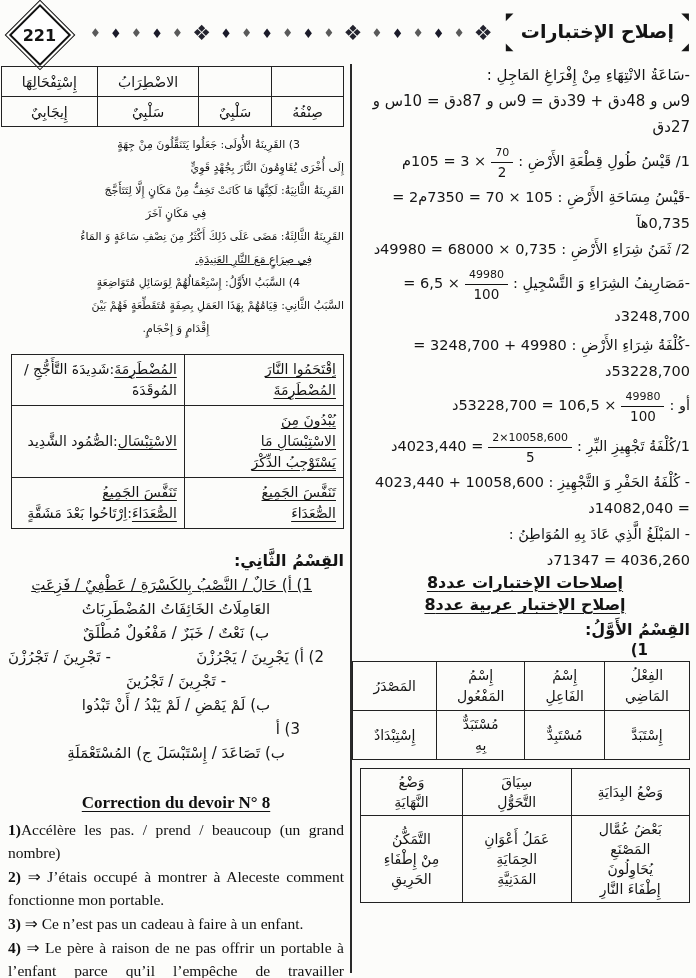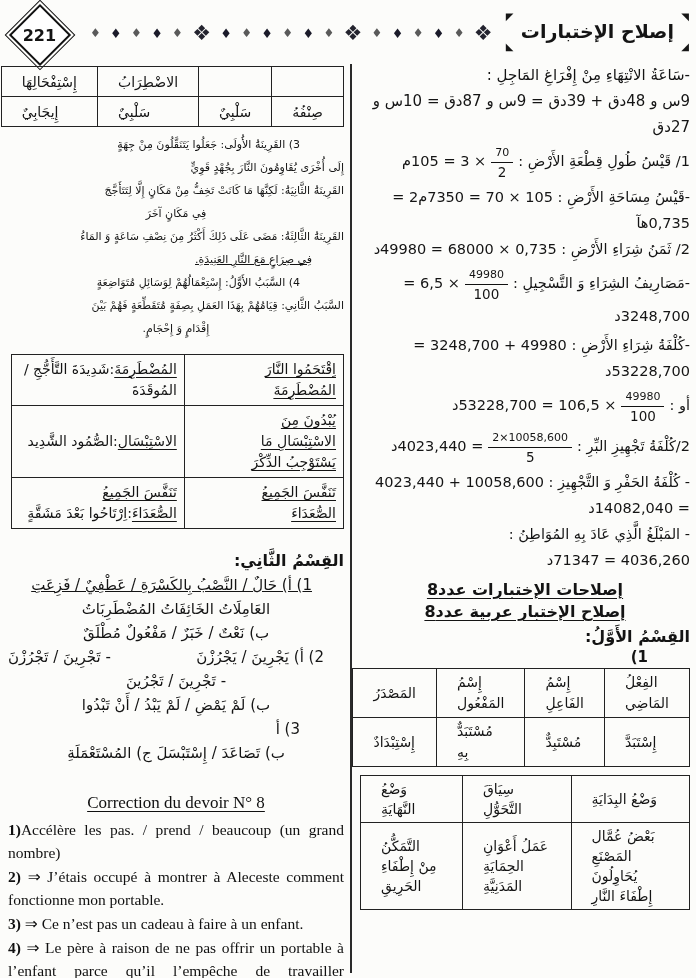--- a/index.html
+++ b/index.html
@@ -30,21 +30,21 @@
   
   .ar{font-size:11px;line-height:23px;text-align:right;}
   .b{font-weight:bold;}
   .u{text-decoration:underline;text-underline-offset:3px;}
   .ctr{text-align:center;}
   .ind{padding-right:32px;text-decoration:underline;}
   .ind2{padding-right:44px;}
   
   table{border-collapse:collapse;width:100%;}
   td,th{border:1.4px solid #222;font-weight:normal;font-size:14px;
-    text-align:left;vertical-align:middle;padding:3px 20px;line-height:20px;}
+    text-align:center;vertical-align:middle;padding:3px 20px;line-height:20px;}
   .tA{width:96%;margin:2px auto 6px 0;}
   .tA td{height:23px;}
   .tB{width:99%;margin:14px 0 20px 0;}
   .tB td{text-align:right;padding:4px 7px;line-height:21px;}
   .tB td.ph{width:48%;padding-left:40px;}
   .t1 td{line-height:21px;}
   .t2 td{line-height:20px;}
   .split{display:flex;justify-content:space-between;}
   
   .m{font-size:14.5px;line-height:26px;text-align:right;direction:rtl;}
@@ -53,21 +53,21 @@
   .frac .fnum{display:block;border-bottom:1.5px solid #111;padding:0 4px;font-size:11px;line-height:19px;}
   .frac .fden{display:block;font-size:13.5px;line-height:18px;}
   
   .rh{font-weight:bold;font-size:16px;text-align:center;margin:3px 0;}
   .rh3{font-weight:bold;font-size:16px;text-align:right;margin:6px 0 2px 0;}
   .lab{font-weight:bold;font-size:15px;text-align:right;padding-right:42px;margin:2px 0;}
   .ptitle{font-weight:bold;font-size:16px;margin:2px 0 30px 0;}
   
   .fr{direction:ltr;font-family:"Liberation Serif",serif;font-size:15.5px;
     line-height:23px;text-align:justify;color:#101010;margin-top:26px;}
-  .fr-title{font-weight:normal;text-align:center;font-size:17px;text-decoration:underline;
+  .fr-title{font-weight:bold;text-align:center;font-size:17px;text-decoration:underline;
     text-underline-offset:3px;margin-bottom:4px;}
   .fr p{margin:0 0 1px 0;}
   .fr .n{font-weight:bold;}
 </style>
 </head>
 <body>
 
 <div class="hdr">
   <div class="pg-dia">
     <span>221</span>
@@ -190,28 +190,28 @@
   <div class="m">2/ ثَمَنُ شِرَاءِ الأَرْضِ : 0,735 × 68000 = 49980د</div>
   <div class="m mf">
     <span>-مَصَارِيفُ الشِرَاءِ وَ التَّسْجِيلِ :</span><span class="frac"><span class="fnum">49980</span><span class="fden">100</span></span><span>× 6,5 = 3248,700د</span>
   </div>
   <div class="m">-كُلْفَةُ شِرَاءِ الأَرْضِ : 49980 + 3248,700 =</div>
   <div class="m ctr">53228,700د</div>
   <div class="m mf ctr">
     <span>أو :</span><span class="frac"><span class="fnum">49980</span><span class="fden">100</span></span><span>× 106,5 = 53228,700د</span>
   </div>
   <div class="m mf">
-    <span>2/كُلْفَةُ تَجْهِيزِ البِّرِ :</span><span class="frac"><span class="fnum">2×10058,600</span><span class="fden">5</span></span><span>= 4023,440د</span>
+    <span>1/كُلْفَةُ تَجْهِيزِ البِّرِ :</span><span class="frac"><span class="fnum">2×10058,600</span><span class="fden">5</span></span><span>= 4023,440د</span>
   </div>
   <div class="m">- كُلْفَةُ الحَفْرِ وَ التَّجْهِيزِ : 10058,600 + 4023,440</div>
   <div class="m ctr">= 14082,040د</div>
   <div class="m">- المَبْلَغُ الَّذِي عَادَ بِهِ المُوَاطِنُ :</div>
   <div class="m ctr">4036,260 = 71347د</div>
 
-  <div class="rh" style="margin-top:7px"><span class="u">إصلاحات الإختبارات عدد8</span></div>
+  <div class="rh" style="margin-top:0"><span class="u">إصلاحات الإختبارات عدد8</span></div>
   <div class="rh"><span class="u">إصلاح الإختبار عربية عدد8</span></div>
   <div class="rh3">القِسْمُ الأَوَّلُ:</div>
   <div class="lab">1)</div>
 
   <table class="t1">
     <tbody>
         <tr>
       <td style="width:30%">الفِعْلُ المَاضِي</td>
       <td style="width:24%">إِسْمُ الفَاعِلِ</td>
       <td style="width:23%">إِسْمُ المَفْعُول</td>

